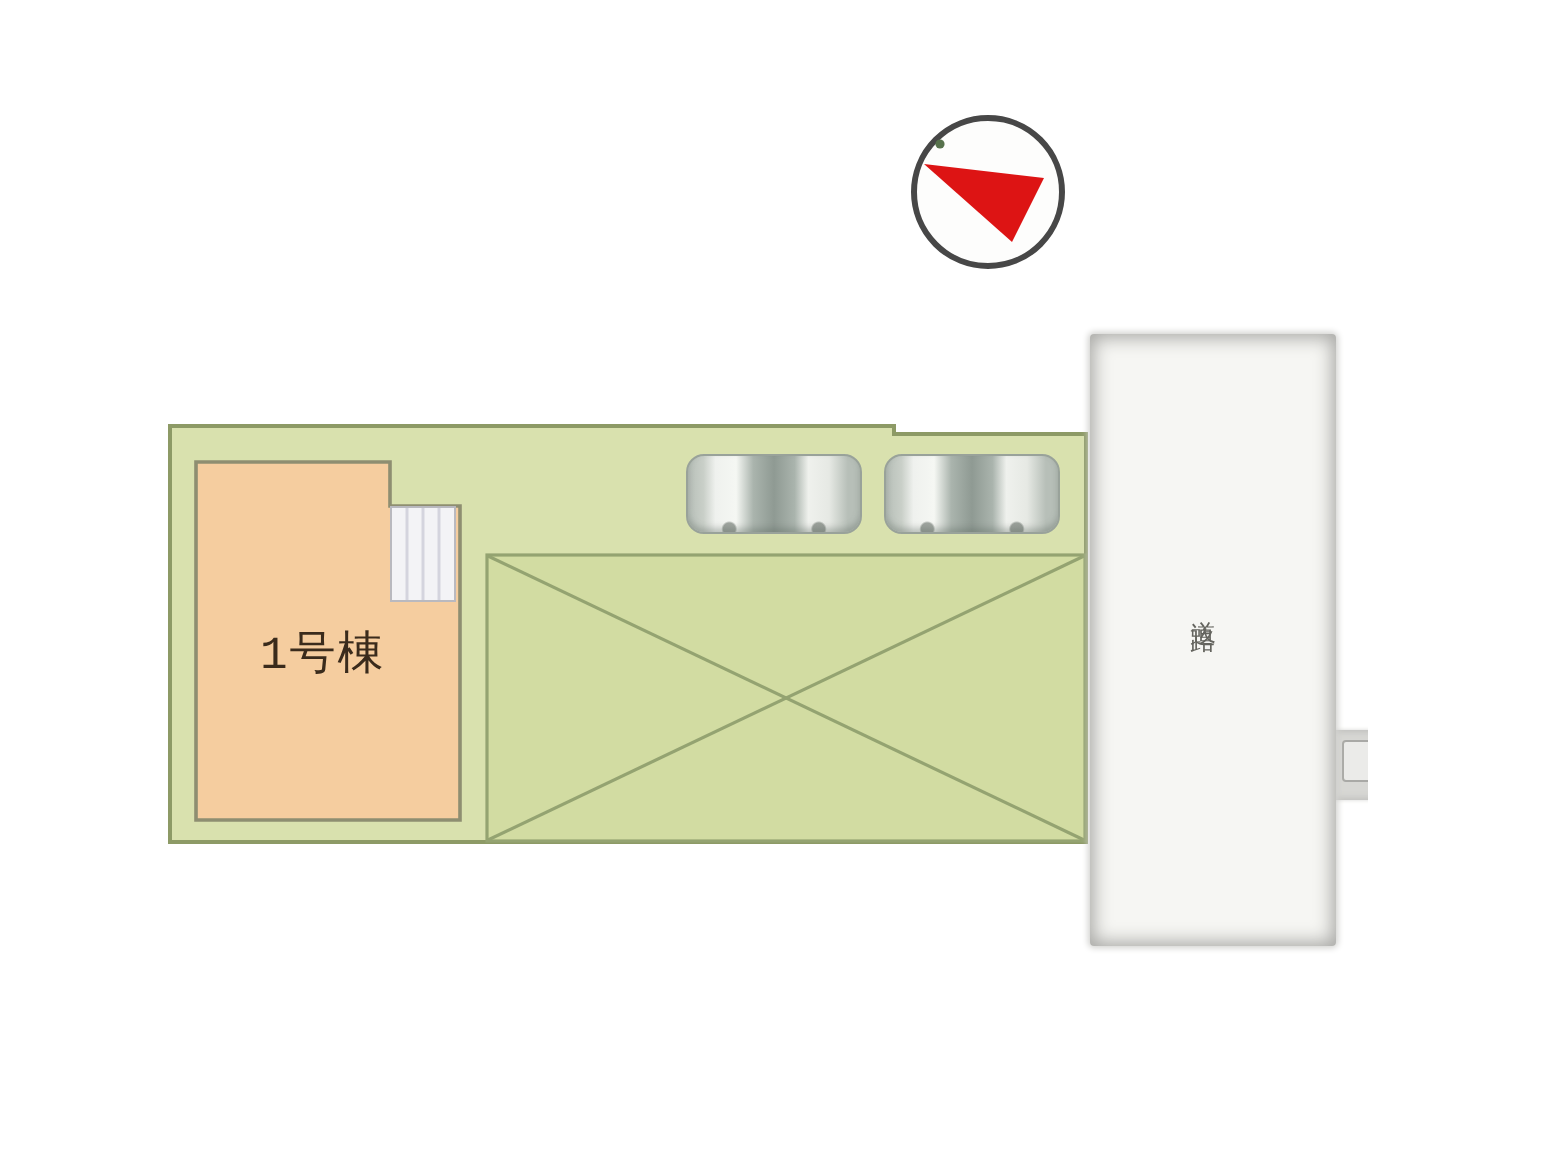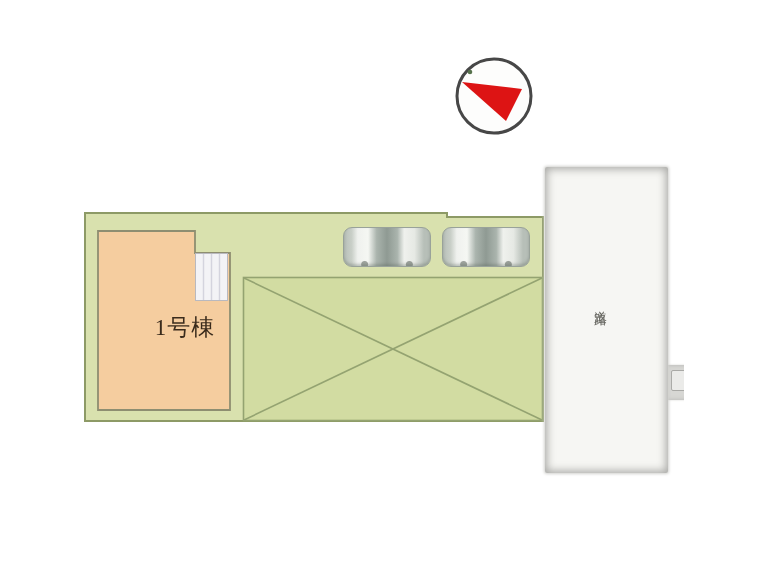--- a/index.html
+++ b/index.html
@@ -1,22 +1,21 @@
 <!DOCTYPE html>
 <html><head>
 <meta charset="utf-8">
 <style>
   html,body{margin:0;padding:0;background:#ffffff;}
   .canvas{
     position:relative;
     width:684px;height:582px;
     background:#ffffff;
     overflow:hidden;
-    font-family:Liberation Serif, serif;
-    text-align:center;
+    font-family:Liberation Mono, monospace;
   }
   .canvas svg{position:absolute;left:0;top:0;}
   .building-label{
     position:absolute;
     left:130px;top:312px;
     width:110px;height:32px;
     font-size:23px;
     font-weight:500;
     letter-spacing:1px;
     color:#3a2b1c;

